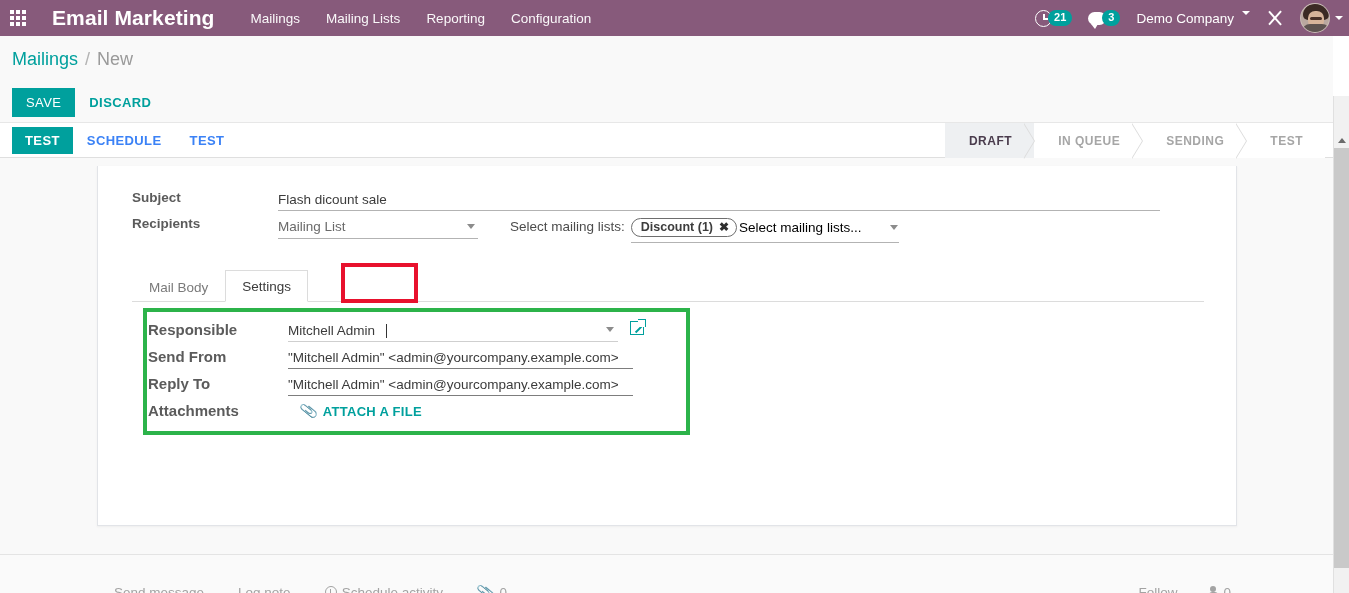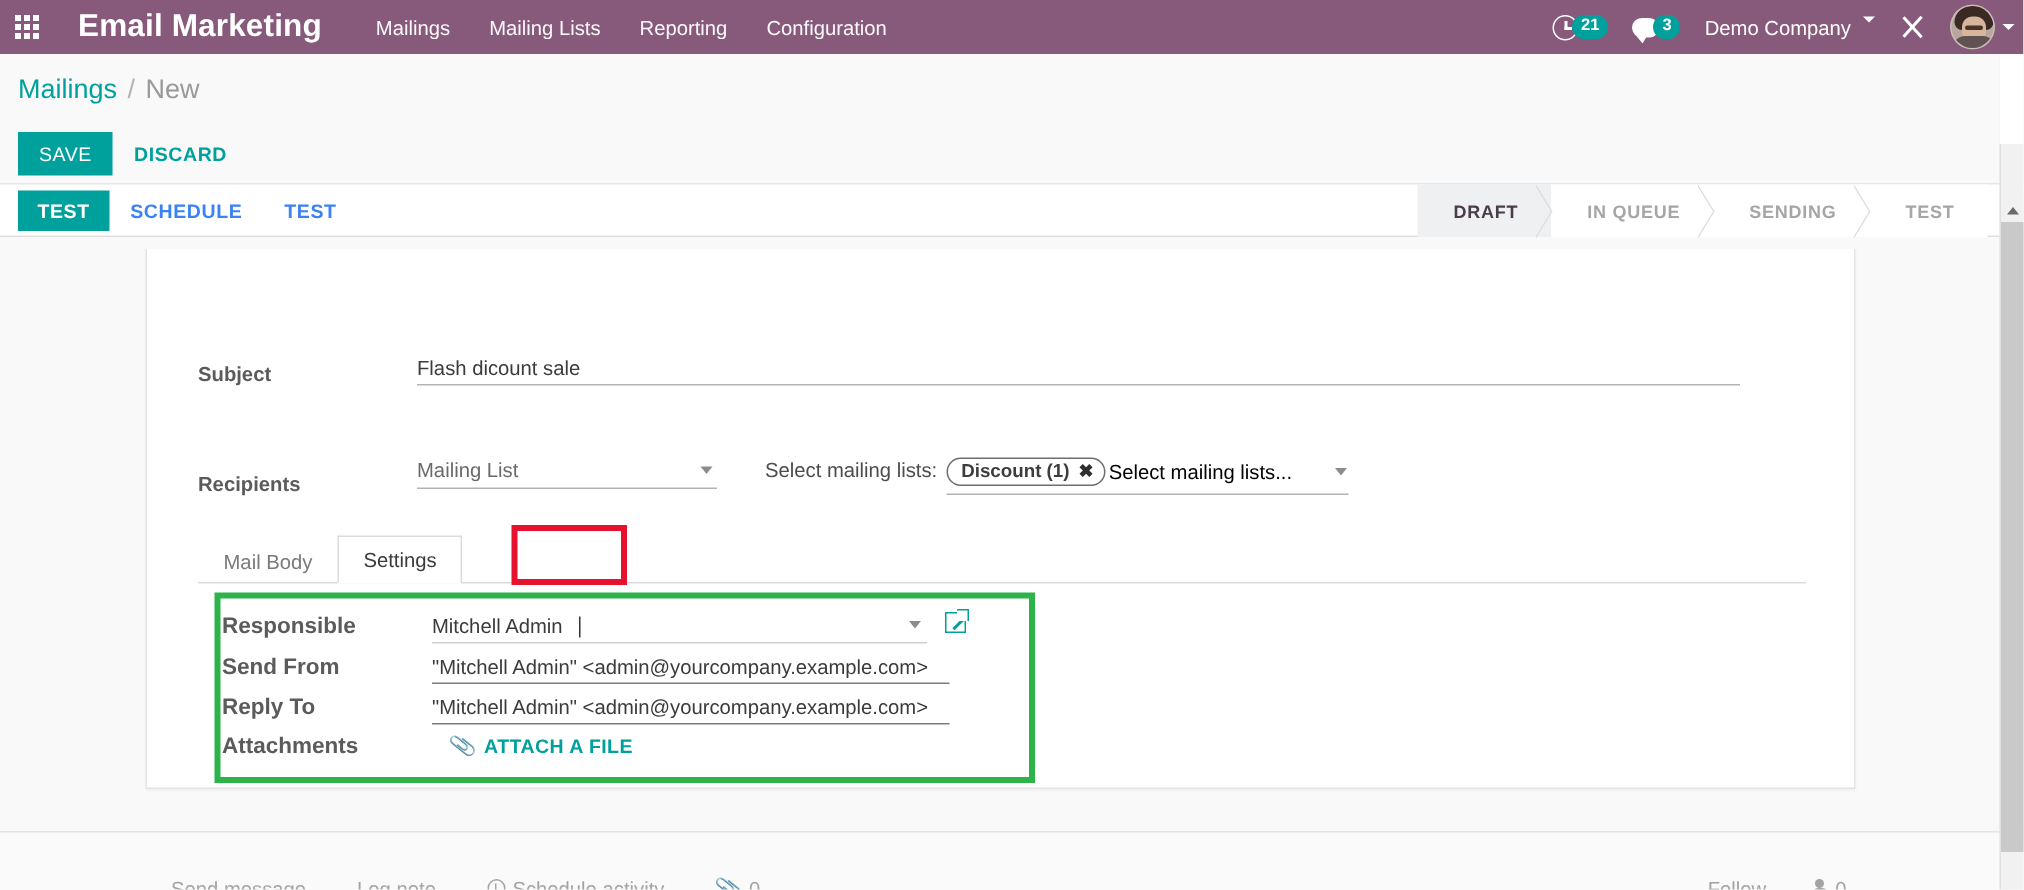--- a/index.html
+++ b/index.html
@@ -288,23 +288,22 @@
     height: 360px;
     background: #fff;
     border: 1px solid #e2e4e8;
     border-top: 0;
     box-shadow: 0 1px 2px rgba(60,64,67,.06);
   }
   .sheet-inner { padding: 24px 32px 0 32px; }
 
   .field-row {
     display: flex;
-    align-items: flex-end;
+    align-items: flex-start;
     margin-bottom: 5px;
-    margin-top: 46px;
   }
   .field-label {
     width: 148px;
     min-width: 148px;
     font-size: 13.5px;
     font-weight: bold;
     color: #5b5b5b;
     padding-left: 2px;
   }
   .field-value { position: relative; }

